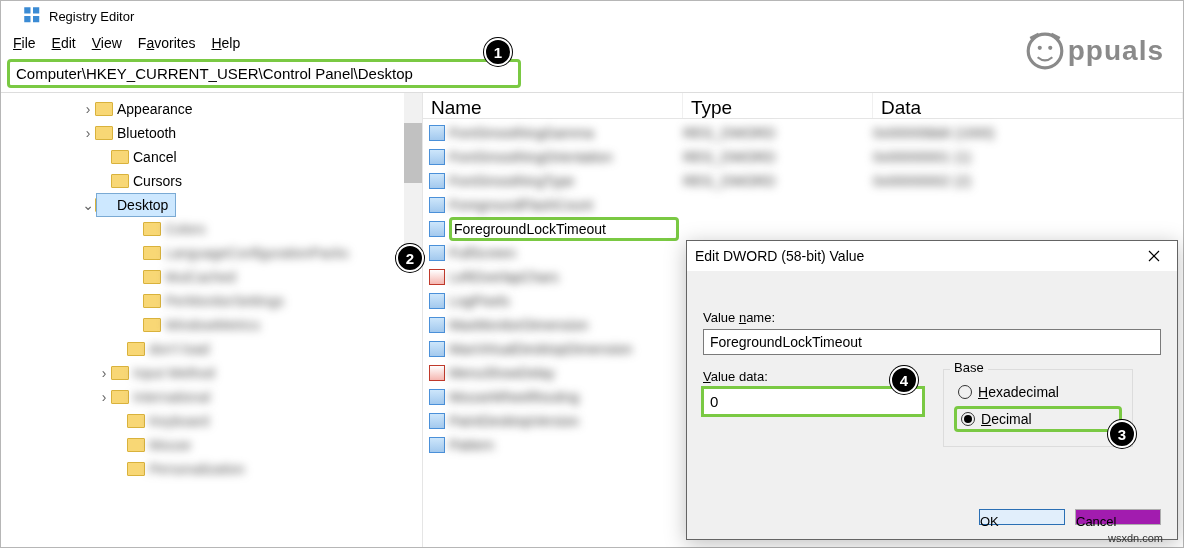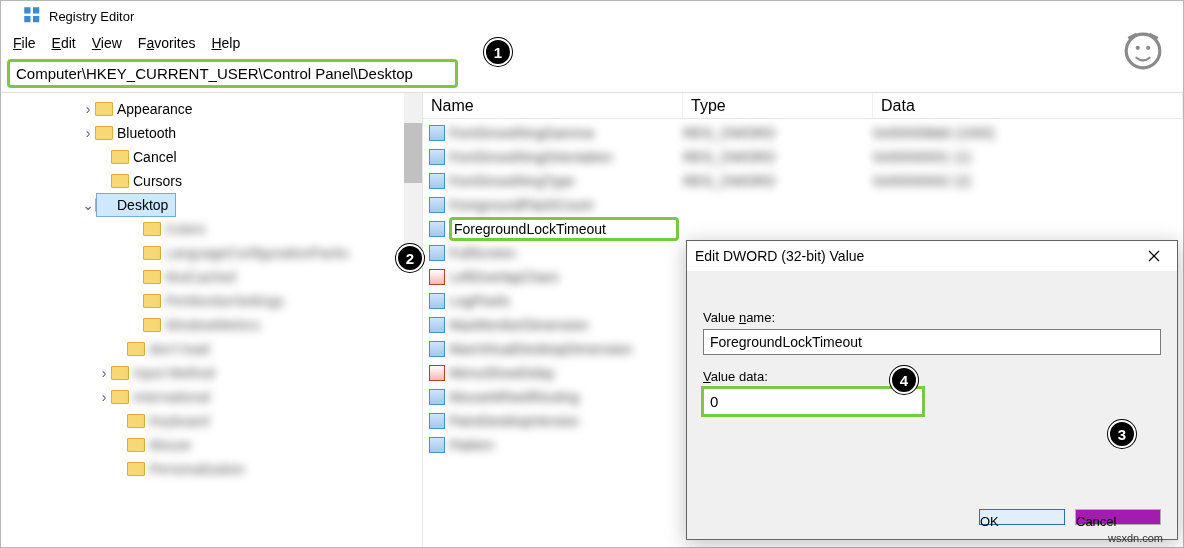--- a/index.html
+++ b/index.html
@@ -5,32 +5,32 @@
   * { box-sizing: border-box; font-family: "Segoe UI", Tahoma, sans-serif; }
   body { margin: 0; width: 1184px; height: 548px; background: #fff; color: #000; overflow: hidden; position: relative; }
   .window { width: 100%; height: 100%; display: flex; flex-direction: column; border: 1px solid #b6b6b6; }
   .title-bar { display: flex; align-items: center; height: 30px; padding: 0 22px; gap: 6px; background: #fff; }
   .title-bar .app-icon { width: 20px; height: 20px; display: flex; align-items: center; justify-content: center; }
   .title-bar .title-text { font-size: 13px; }
   .menu-bar { display: flex; gap: 0; padding: 2px 4px; font-size: 14px; background: #fff; }
   .menu-bar .menu-item { padding: 2px 8px; cursor: default; }
   .menu-bar .menu-item .ul { text-decoration: underline; }
   .address-bar { padding: 4px 6px; background: #fff; }
-  .address-input { width: 451px; padding: 3px 6px; font-size: 15px; border: 3px solid #7ac943; border-radius: 4px; outline: none; }
+  .address-input { width: 514px; padding: 3px 6px; font-size: 15px; border: 3px solid #7ac943; border-radius: 4px; outline: none; }
   .main { flex: 1; display: flex; min-height: 0; border-top: 1px solid #ddd; position: relative; }
   .tree { width: 422px; overflow: hidden; border-right: 1px solid #e5e5e5; padding-top: 4px; position: relative; }
   .tree-row { display: flex; align-items: center; height: 24px; font-size: 14px; cursor: default; }
   .tree-row .expander { width: 14px; text-align: center; color: #666; }
   .tree-row .folder-icon { width: 18px; height: 14px; background: #f8d775; border: 1px solid #d9b23c; border-radius: 1px; margin-right: 4px; flex: none; }
   .tree-row.selected { position: relative; }
   .tree-row.selected .sel-bg { position: absolute; left: 95px; top: 0; height: 100%; background: #cde8ff; border: 1px solid #7aaad4; z-index: 0; padding: 0 2px; width: 80px;}
   .tree-row .label { position: relative; z-index: 1; }
   .tree .blur-label { filter: blur(4px); color: #555; }
   .list-area { flex: 1; position: relative; overflow: hidden; }
-  .list-header { display: flex; height: 26px; border-bottom: 1px solid #e5e5e5; font-size: 16px; }
+  .list-header { display: flex; height: 26px; border-bottom: 1px solid #e5e5e5; font-size: 19px; }
   .list-header div { padding: 4px 8px; border-right: 1px solid #f0f0f0; }
   .col-name { width: 260px; }
   .col-type { width: 190px; }
   .col-data { flex: 1; }
   .list-rows { padding-top: 2px; }
   .list-row { display: flex; align-items: center; height: 24px; font-size: 14px; }
   .list-row .cell-name { width: 260px; display: flex; align-items: center; gap: 4px; padding-left: 6px; }
   .list-row .cell-type { width: 190px; color: #333; }
   .list-row .cell-data { flex: 1; color: #333; }
   .list-row .blur { filter: blur(4px); color: #444; }
@@ -306,35 +306,48 @@
             <div class="cell-data blur"></div>
           </div>
         </div>
     </div>
 
   </div>
 </div>
 
 <div class="dialog">
   <div class="dialog-title">
-    <span>Edit DWORD (32-bit) Value</span>
+    <span>Edit DWORD (58-bit) Value</span>
     <span class="dialog-close">
       <svg width="12" height="12" viewBox="0 0 12 12">
           <path d="M1 1 L11 11 M11 1 L1 11" stroke="#000" stroke-width="1.2"></path>
         </svg>
     </span>
   </div>
   <div class="dialog-body">
     <div class="dlabel">Value <span class="ul">n</span>ame:</div>
     <input class="value-name-input" value="ForegroundLockTimeout" style="">
     <div class="row2">
       <div class="valdata">
         <div class="dlabel"><span class="ul">V</span>alue data:</div>
         <input class="valdata-input" value="0" style="">
       </div>
+      <div class="base-group">
+        <span class="base-legend">Base</span>
+        <div class="radio-row">
+          <span class="radio-outer"></span>
+          <span><span class="ul">H</span>exadecimal</span>
+        </div>
+        <div class="radio-row decimal-highlight">
+          <span class="radio-outer">
+              <span class="radio-inner"></span>
+            </span>
+          <span><span class="ul">D</span>ecimal</span>
+        </div>
+      </div>
     </div>
   </div>
   <div class="dialog-buttons">
     <div class="dbtn ok">OK</div>
     <div class="dbtn cancel">Cancel</div>
   </div>
 </div>
 
 <div class="callout" style="top:38px; left:484px;">1</div>
 <div class="callout" style="top:244px; left:396px;">2</div>
@@ -342,15 +355,16 @@
 <div class="callout" style="top:366px; left:890px;">4</div>
 
 <div class="watermark">
   <svg viewBox="0 0 40 40">
       <circle cx="20" cy="20" r="16" fill="none" stroke="#8a8a8a" stroke-width="3"></circle>
       <circle cx="15" cy="17" r="2" fill="#8a8a8a"></circle>
       <circle cx="25" cy="17" r="2" fill="#8a8a8a"></circle>
       <path d="M13 26 Q20 32 27 26" fill="none" stroke="#8a8a8a" stroke-width="2"></path>
       <path d="M6 8 L14 4 M34 8 L26 4" stroke="#8a8a8a" stroke-width="3" fill="none"></path>
     </svg>
+  <span>ppuals</span>
 </div>
 
 <div class="credit">wsxdn.com</div>
 
 </body></html>

